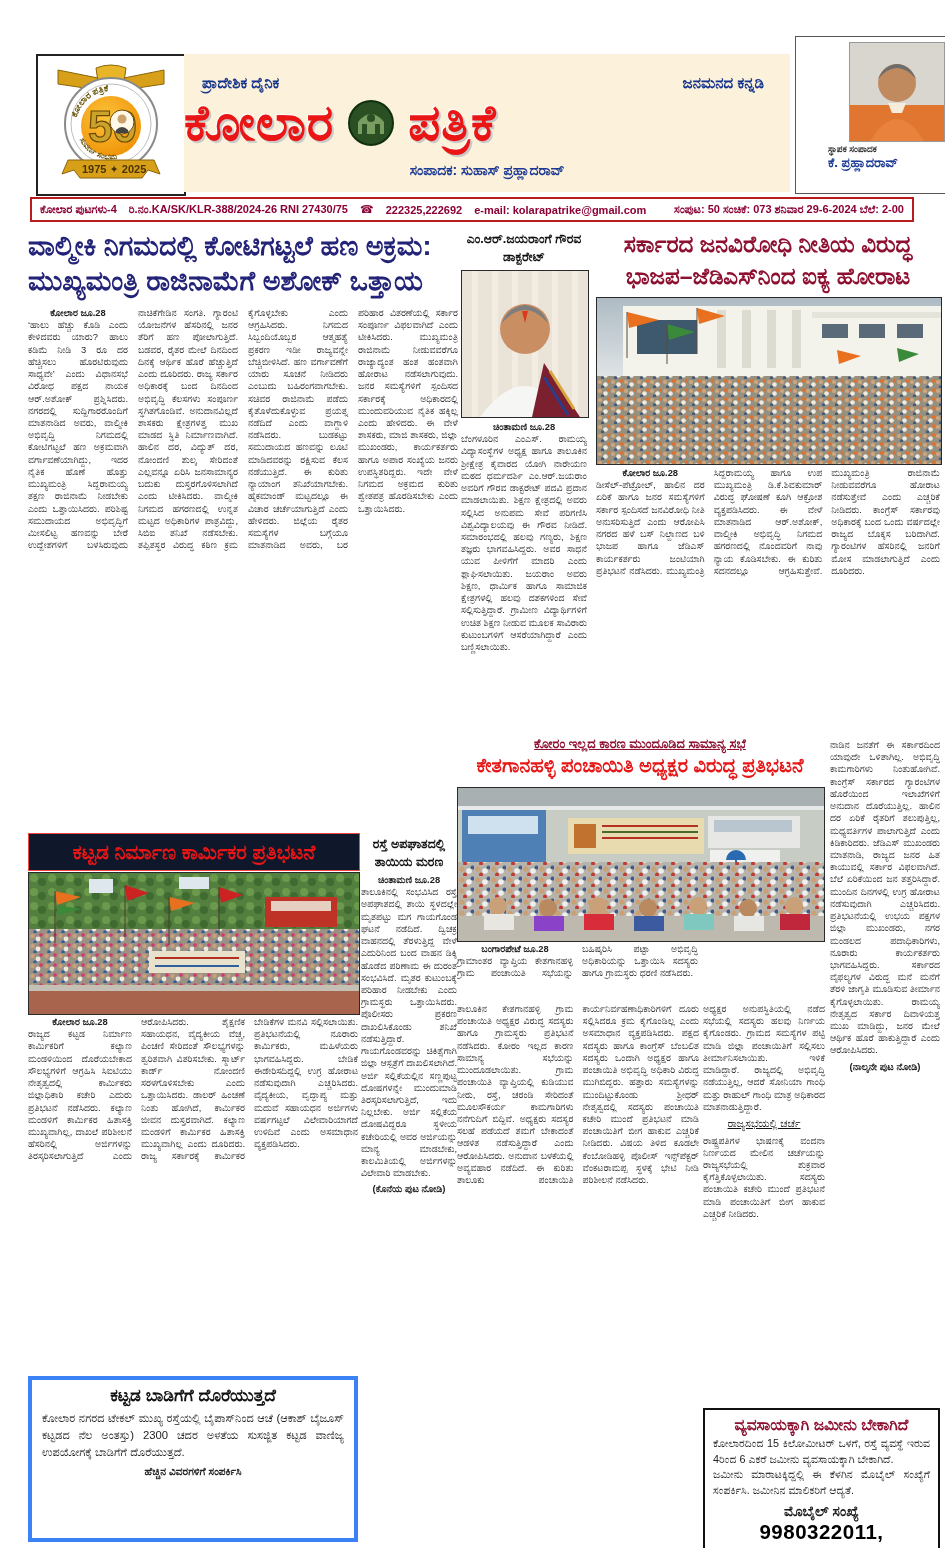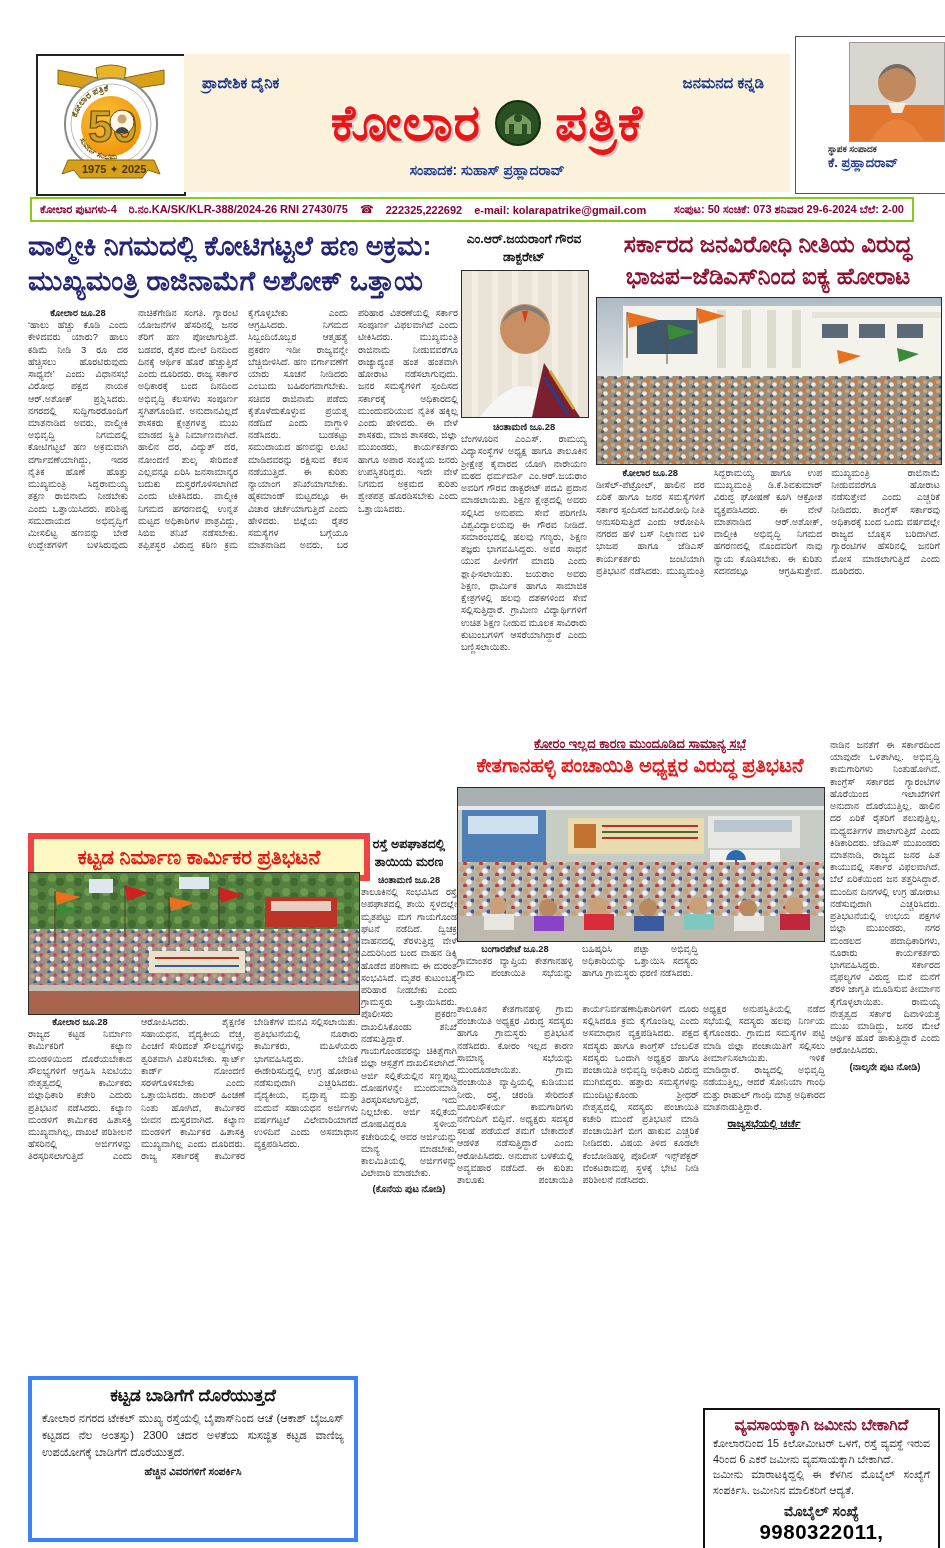--- a/index.html
+++ b/index.html
@@ -12,61 +12,61 @@
   .cols4{column-count:4;column-gap:10px;}
   .dateline{font-weight:bold;text-align:center;}
   .photo{border:1px solid #2a2a2a;overflow:hidden;background:#cfd4d6;}
   .photo svg{display:block;width:100%;height:100%;}
 
   
   #logo-box{left:36px;top:54px;width:146px;height:138px;border:2px solid #222;background:#fff;}
   #masthead-panel{left:184px;top:54px;width:606px;height:138px;background:#fcf1da;}
   .regional{position:absolute;left:18px;top:20px;font-size:15px;font-weight:bold;color:#14348c;}
   .tagline{position:absolute;right:26px;top:20px;font-size:15px;font-weight:bold;color:#14348c;}
-  .masthead-row{position:absolute;left:0;top:44px;width:100%;display:flex;justify-content:center;align-items:center;gap:14px;}
+  .masthead-row{position:absolute;left:0;top:44px;width:100%;display:flex;align-items:center;gap:14px;}
   .masthead-word{font-size:50px;font-weight:900;color:#ea1515;letter-spacing:1px;
                  text-shadow:2px 2px 0 #c9c9c9, -1px -1px 0 #ffffff;line-height:1;}
   #emblem{width:46px;height:46px;}
   .editor{position:absolute;left:0;top:108px;width:100%;text-align:center;font-size:14px;font-weight:bold;color:#1c3a94;}
   #founder-box{left:795px;top:36px;width:138px;height:156px;border:1px solid #555;background:#fff;text-align:left;padding-left:32px;}
   #founder-photo{width:94px;height:98px;margin:5px auto 2px auto;border:1px solid #999;overflow:hidden;}
   .founder-label{font-size:9px;font-weight:bold;color:#333;}
   .founder-name{font-size:13px;font-weight:bold;color:#1c3a94;}
 
   
-  #infobar{left:30px;top:197px;width:884px;height:25px;border:2px solid #84cc16;background:#fff;
+  #infobar{left:30px;top:197px;width:884px;height:25px;border:2px solid #b91c1c;background:#fff;
            display:flex;align-items:center;padding:0 8px;box-sizing:border-box;gap:12px;
            color:#8b0035;font-weight:bold;font-size:11px;white-space:nowrap;}
   #infobar .grow{flex:1;}
 
   
   #main-headline{left:28px;top:229px;width:434px;height:75px;font-size:27px;line-height:1.3;font-weight:bold;color:#232378;}
   #right-headline{left:594px;top:228px;width:348px;height:66px;font-size:23px;line-height:1.4;font-weight:bold;color:#8e1030;text-align:center;}
   #mid-kicker{left:455px;top:736px;width:370px;text-align:center;font-size:13px;font-weight:bold;color:#8e1030;text-decoration:underline;}
   #mid-headline{left:455px;top:754px;width:370px;text-align:center;font-size:19.5px;font-weight:bold;color:#e81616;}
-  #workers-headbox{left:28px;top:833px;width:330px;height:36px;border:6px solid #ef4444;background:#fef9c3;
+  #workers-headbox{left:28px;top:833px;width:330px;height:36px;border:1px solid #ef4444;background:#0f172a;
                    text-align:center;font-size:20px;font-weight:bold;color:#e81616;line-height:36px;}
   #jay-head{left:461px;top:231px;width:126px;text-align:center;font-size:12.5px;font-weight:bold;color:#101010;line-height:1.4;}
   .acc-head{text-align:center;font-size:12.5px;font-weight:bold;color:#101010;line-height:1.4;margin-bottom:3px;}
 
   
   #main-body{left:28px;top:307px;width:430px;height:525px;}
   #jay-photo{left:461px;top:270px;width:126px;height:146px;}
   #jay-body{left:461px;top:421px;width:126px;height:411px;}
   #right-photo{left:596px;top:297px;width:344px;height:166px;}
   #right-body{left:596px;top:467px;width:344px;height:268px;}
   #right-cont{left:830px;top:739px;width:110px;height:637px;}
   #mid-photo{left:457px;top:787px;width:366px;height:153px;}
   #mid-caption{left:457px;top:943px;width:366px;height:57px;}
   #mid-body{left:457px;top:1003px;width:242px;height:545px;}
   #mid-col-right{left:703px;top:1003px;width:122px;height:373px;}
   #accident{left:361px;top:836px;width:96px;height:712px;overflow:hidden;}
   #workers-photo{left:28px;top:872px;width:330px;height:141px;}
   #workers-body{left:28px;top:1016px;width:330px;height:356px;}
-  .subhead{font-weight:bold;text-decoration:underline;text-align:center;font-size:10.5px;margin:4px 0;color:#101010;}
+  .subhead{font-weight:normal;text-decoration:underline;text-align:center;font-size:10.5px;margin:4px 0;color:#101010;}
   .endnote{font-weight:bold;text-align:center;font-size:9.6px;margin-top:4px;}
 
   
   #rent-ad{left:28px;top:1376px;width:330px;height:166px;border:4px solid #3b82f6;background:#fff;
            box-sizing:border-box;padding:6px 10px;text-align:center;}
   #rent-ad .ad-title{font-size:17px;font-weight:bold;color:#111;margin-bottom:4px;}
   #rent-ad .ad-body{font-size:11.3px;text-align:justify;line-height:1.5;color:#222;}
   #rent-ad .ad-contact{font-size:10.5px;margin-top:4px;color:#222;font-weight:bold;}
   #rent-ad .ad-phone{font-size:26px;font-weight:900;letter-spacing:1px;color:#000;}
   #rent-ad .ad-phone small{font-size:11px;font-weight:bold;}
@@ -275,20 +275,21 @@
 <div class="abs kbody cols3" id="mid-caption">
   <div class="dateline">ಬಂಗಾರಪೇಟೆ ಜೂ.28</div>
   <span>ಗ್ರಾಮಾಂತರ ವ್ಯಾಪ್ತಿಯ ಕೇತಗಾನಹಳ್ಳಿ ಗ್ರಾಮ ಪಂಚಾಯಿತಿ ಸಭೆಯನ್ನು ಬಹಿಷ್ಕರಿಸಿ ಪಟ್ಟಾ ಅಭಿವೃದ್ಧಿ ಅಧಿಕಾರಿಯನ್ನು ಒತ್ತಾಯಿಸಿ ಸದಸ್ಯರು ಹಾಗೂ ಗ್ರಾಮಸ್ಥರು ಧರಣಿ ನಡೆಸಿದರು.</span>
 </div>
 <div class="abs kbody cols2" id="mid-body">
   <span>ತಾಲೂಕಿನ ಕೇತಗಾನಹಳ್ಳಿ ಗ್ರಾಮ ಪಂಚಾಯಿತಿ ಅಧ್ಯಕ್ಷರ ವಿರುದ್ಧ ಸದಸ್ಯರು ಹಾಗೂ ಗ್ರಾಮಸ್ಥರು ಪ್ರತಿಭಟನೆ ನಡೆಸಿದರು. ಕೋರಂ ಇಲ್ಲದ ಕಾರಣ ಸಾಮಾನ್ಯ ಸಭೆಯನ್ನು ಮುಂದೂಡಲಾಯಿತು. ಗ್ರಾಮ ಪಂಚಾಯಿತಿ ವ್ಯಾಪ್ತಿಯಲ್ಲಿ ಕುಡಿಯುವ ನೀರು, ರಸ್ತೆ, ಚರಂಡಿ ಸೇರಿದಂತೆ ಮೂಲಸೌಕರ್ಯ ಕಾಮಗಾರಿಗಳು ನನೆಗುದಿಗೆ ಬಿದ್ದಿವೆ. ಅಧ್ಯಕ್ಷರು ಸದಸ್ಯರ ಸಲಹೆ ಪಡೆಯದೆ ತಮಗೆ ಬೇಕಾದಂತೆ ಆಡಳಿತ ನಡೆಸುತ್ತಿದ್ದಾರೆ ಎಂದು ಆರೋಪಿಸಿದರು. ಅನುದಾನ ಬಳಕೆಯಲ್ಲಿ ಅವ್ಯವಹಾರ ನಡೆದಿದೆ. ಈ ಕುರಿತು ತಾಲೂಕು ಪಂಚಾಯಿತಿ ಕಾರ್ಯನಿರ್ವಹಣಾಧಿಕಾರಿಗಳಿಗೆ ದೂರು ಸಲ್ಲಿಸಿದರೂ ಕ್ರಮ ಕೈಗೊಂಡಿಲ್ಲ ಎಂದು ಅಸಮಾಧಾನ ವ್ಯಕ್ತಪಡಿಸಿದರು. ಪಕ್ಷದ ಸದಸ್ಯರು ಹಾಗೂ ಕಾಂಗ್ರೆಸ್ ಬೆಂಬಲಿತ ಸದಸ್ಯರು ಒಂದಾಗಿ ಅಧ್ಯಕ್ಷರ ಹಾಗೂ ಪಂಚಾಯಿತಿ ಅಭಿವೃದ್ಧಿ ಅಧಿಕಾರಿ ವಿರುದ್ಧ ಮುಗಿಬಿದ್ದರು. ಹತ್ತಾರು ಸಮಸ್ಯೆಗಳನ್ನು ಮುಂದಿಟ್ಟುಕೊಂಡು ಶ್ರೀಧರ್ ನೇತೃತ್ವದಲ್ಲಿ ಸದಸ್ಯರು ಪಂಚಾಯಿತಿ ಕಚೇರಿ ಮುಂದೆ ಪ್ರತಿಭಟನೆ ಮಾಡಿ ಪಂಚಾಯಿತಿಗೆ ಬೀಗ ಹಾಕುವ ಎಚ್ಚರಿಕೆ ನೀಡಿದರು. ವಿಷಯ ತಿಳಿದ ಕೂಡಲೇ ಕೆಂಬೋಡಿಹಳ್ಳಿ ಪೊಲೀಸ್ ಇನ್ಸ್‌ಪೆಕ್ಟರ್ ವೆಂಕಟರಾಮಪ್ಪ ಸ್ಥಳಕ್ಕೆ ಭೇಟಿ ನೀಡಿ ಪರಿಶೀಲನೆ ನಡೆಸಿದರು.</span>
 </div>
 <div class="abs kbody" id="mid-col-right">
   <span>ಅಧ್ಯಕ್ಷರ ಅನುಪಸ್ಥಿತಿಯಲ್ಲಿ ನಡೆದ ಸಭೆಯಲ್ಲಿ ಸದಸ್ಯರು ಹಲವು ನಿರ್ಣಯ ಕೈಗೊಂಡರು. ಗ್ರಾಮದ ಸಮಸ್ಯೆಗಳ ಪಟ್ಟಿ ಮಾಡಿ ಜಿಲ್ಲಾ ಪಂಚಾಯಿತಿಗೆ ಸಲ್ಲಿಸಲು ತೀರ್ಮಾನಿಸಲಾಯಿತು. ಇಳಿಕೆ ಮಾಡಿದ್ದಾರೆ. ರಾಜ್ಯದಲ್ಲಿ ಅಭಿವೃದ್ಧಿ ನಡೆಯುತ್ತಿಲ್ಲ, ಆದರೆ ಸೋನಿಯಾ ಗಾಂಧಿ ಮತ್ತು ರಾಹುಲ್ ಗಾಂಧಿ ಮಾತ್ರ ಅಧಿಕಾರದ ಮಾತನಾಡುತ್ತಿದ್ದಾರೆ.</span>
   <div class="subhead">ರಾಜ್ಯಸಭೆಯಲ್ಲಿ ಚರ್ಚೆ</div>
+  <span>ರಾಷ್ಟ್ರಪತಿಗಳ ಭಾಷಣಕ್ಕೆ ವಂದನಾ ನಿರ್ಣಯದ ಮೇಲಿನ ಚರ್ಚೆಯನ್ನು ರಾಜ್ಯಸಭೆಯಲ್ಲಿ ಶುಕ್ರವಾರ ಕೈಗೆತ್ತಿಕೊಳ್ಳಲಾಯಿತು. ಸದಸ್ಯರು ಪಂಚಾಯಿತಿ ಕಚೇರಿ ಮುಂದೆ ಪ್ರತಿಭಟನೆ ಮಾಡಿ ಪಂಚಾಯಿತಿಗೆ ಬೀಗ ಹಾಕುವ ಎಚ್ಚರಿಕೆ ನೀಡಿದರು.</span>
 </div>
 
 <div class="abs" id="accident">
   <div class="acc-head">ರಸ್ತೆ ಅಪಘಾತದಲ್ಲಿ ತಾಯಿಯ ಮರಣ</div>
   <div class="kbody" style="height:100%;">
     <div class="dateline">ಚಿಂತಾಮಣಿ ಜೂ.28</div>
     <span>ತಾಲೂಕಿನಲ್ಲಿ ಸಂಭವಿಸಿದ ರಸ್ತೆ ಅಪಘಾತದಲ್ಲಿ ತಾಯಿ ಸ್ಥಳದಲ್ಲೇ ಮೃತಪಟ್ಟು ಮಗ ಗಾಯಗೊಂಡ ಘಟನೆ ನಡೆದಿದೆ. ದ್ವಿಚಕ್ರ ವಾಹನದಲ್ಲಿ ತೆರಳುತ್ತಿದ್ದ ವೇಳೆ ಎದುರಿನಿಂದ ಬಂದ ವಾಹನ ಡಿಕ್ಕಿ ಹೊಡೆದ ಪರಿಣಾಮ ಈ ದುರಂತ ಸಂಭವಿಸಿದೆ. ಮೃತರ ಕುಟುಂಬಕ್ಕೆ ಪರಿಹಾರ ನೀಡಬೇಕು ಎಂದು ಗ್ರಾಮಸ್ಥರು ಒತ್ತಾಯಿಸಿದರು. ಪೊಲೀಸರು ಪ್ರಕರಣ ದಾಖಲಿಸಿಕೊಂಡು ತನಿಖೆ ನಡೆಸುತ್ತಿದ್ದಾರೆ. ಗಾಯಗೊಂಡವರನ್ನು ಚಿಕಿತ್ಸೆಗಾಗಿ ಜಿಲ್ಲಾ ಆಸ್ಪತ್ರೆಗೆ ದಾಖಲಿಸಲಾಗಿದೆ. ಅರ್ಜಿ ಸಲ್ಲಿಕೆಯಲ್ಲಿನ ಸಣ್ಣಪುಟ್ಟ ದೋಷಗಳನ್ನೇ ಮುಂದುಮಾಡಿ ತಿರಸ್ಕರಿಸಲಾಗುತ್ತಿದೆ, ಇದು ನಿಲ್ಲಬೇಕು. ಅರ್ಜಿ ಸಲ್ಲಿಕೆಯ ದೋಷವಿದ್ದರೂ ಸ್ಥಳೀಯ ಕಚೇರಿಯಲ್ಲಿ ಅವರ ಅರ್ಜಿಯನ್ನು ಮಾನ್ಯ ಮಾಡಬೇಕು, ಕಾಲಮಿತಿಯಲ್ಲಿ ಅರ್ಜಿಗಳನ್ನು ವಿಲೇವಾರಿ ಮಾಡಬೇಕು.</span>
     <div class="endnote">(ಕೊನೆಯ ಪುಟ ನೋಡಿ)</div>
   </div>
 </div>

